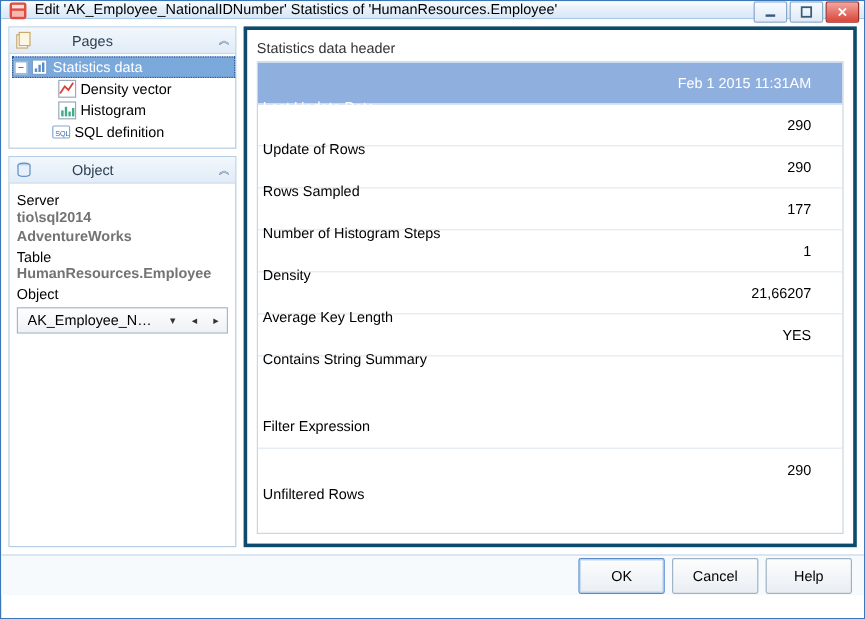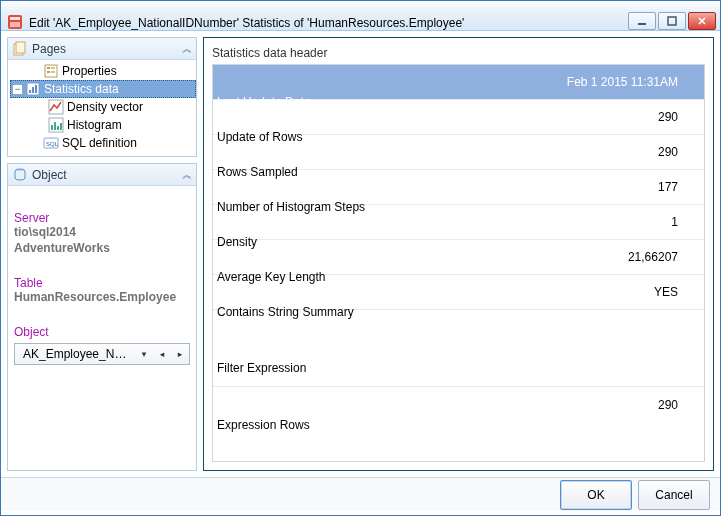--- a/index.html
+++ b/index.html
@@ -7,24 +7,24 @@
     margin: 0; padding: 0;
     font-family: "Segoe UI", Tahoma, sans-serif;
     font-size: 12px;
     background: #fff;
     width: 721px; height: 516px;
     overflow: hidden;
     border: 1px solid #3a77b8;
   }
   
   .titlebar {
-    height: 30px;
+    height: 15px;
     background: linear-gradient(#fdfefe, #e7f1fa 40%, #d8e8f7);
     border-bottom: 1px solid #a7c7e7;
-    display: flex; align-items: flex-end;
+    display: flex; align-items: flex-start;
     padding: 0 4px 0 6px;
   }
   .titlebar .app-icon {
     width: 16px; height: 16px; margin-right: 6px;
     position: relative;
   }
   .titlebar .app-icon svg { width: 16px; height: 16px; }
   .titlebar .title-text {
     flex: 1; color: #000; font-size: 12px;
     white-space: nowrap; overflow: hidden; text-overflow: ellipsis;
@@ -60,20 +60,21 @@
     background: #fff;
   }
   .panel-header {
     height: 22px;
     background: linear-gradient(#f2f7fc, #e1ecf7);
     border-bottom: 1px solid #c7d8ea;
     display: flex; align-items: center;
     padding: 0 4px 0 4px;
     font-size: 12px;
     color: #2c3e50;
+    gap: 28px;
   }
   .panel-header .ph-icon { width:16px; height:16px; margin-right:4px; }
   .panel-header .ph-title { flex:1; }
   .panel-header .ph-chevron { font-size: 10px; color: #5a7a9a; }
   .tree {
     padding: 2px 0 4px 2px;
   }
   .tree-row {
     display: flex; align-items: center;
     height: 18px;
@@ -91,40 +92,40 @@
   .tree-row .ticon { width:16px; height:16px; margin-right:3px; display:inline-flex; align-items:center; justify-content:center;}
   .tree-row.selected {
     background: #7ca9dc;
     color: #fff;
     border: 1px dotted #2a5a9a;
     height: 18px; padding-left:1px;
   }
   .tree-row.indent1 { padding-left: 20px; }
   .tree-row.indent2 { padding-left: 38px; }
   .obj-body { padding: 4px 6px 8px 6px; }
-  .obj-label { color: #a21caf; margin-top: 21px; }
+  .obj-label { color: #000000; margin-top: 3px; }
   .obj-value { font-weight: bold; color:#737373; margin-bottom: 2px; }
   .obj-select {
     margin-top: 4px;
     height: 22px;
     border: 1px solid #a7b7c7;
     background: linear-gradient(#fdfdfd,#eef2f6);
     display:flex; align-items:center; padding: 0 2px 0 4px;
     gap: 4px;
   }
   .obj-select .sel-text { flex:1; white-space:nowrap; overflow:hidden; text-overflow:ellipsis; }
   .obj-select .sel-btn {
     width:14px; height:16px;
     display:flex; align-items:center; justify-content:center;
     font-size:9px; color:#333;
   }
   
   .main {
     flex: 1;
-    border: 1px solid #0c4a6e;
+    border: 3px solid #0c4a6e;
     padding: 8px 8px 8px 8px;
     display: flex; flex-direction: column;
   }
   .section-title { color:#333; margin-bottom: 4px; }
   .grid {
     flex: 1;
     border: 1px solid #c9d6e3;
     background: #fff;
     overflow: hidden;
   }
@@ -210,33 +211,20 @@
         <span class="ph-icon">
           <svg viewBox="0 0 16 16">
               <rect x="2" y="3" width="9" height="11" fill="#fff" stroke="#caa96a"></rect>
               <rect x="4" y="1" width="9" height="11" fill="#fdf6e3" stroke="#caa96a"></rect>
             </svg>
         </span>
         <span class="ph-title">Pages</span>
         <span class="ph-chevron">︽</span>
       </div>
       <div class="tree">
-        <div class="tree-row indent1">
-          <span class="exp blank"></span>
-          <span class="ticon">
-              <svg viewBox="0 0 16 16">
-                <rect x="2" y="2" width="12" height="12" fill="#fff" stroke="#b89a5a"></rect>
-                <rect x="4" y="4" width="3" height="2" fill="#b89a5a"></rect>
-                <rect x="4" y="8" width="3" height="2" fill="#b89a5a"></rect>
-                <rect x="8" y="4" width="4" height="2" fill="#d7c28a"></rect>
-                <rect x="8" y="8" width="4" height="2" fill="#d7c28a"></rect>
-              </svg>
-            </span>
-          <span>Properties</span>
-        </div>
         <div class="tree-row selected" style="margin-left:0;">
           <span class="exp">−</span>
           <span class="ticon">
               <svg viewBox="0 0 16 16">
                 <rect x="2" y="2" width="12" height="12" fill="#fff" stroke="#7aa0c8"></rect>
                 <rect x="4" y="9" width="2" height="3" fill="#5a8dc7"></rect>
                 <rect x="7" y="6" width="2" height="6" fill="#5a8dc7"></rect>
                 <rect x="10" y="4" width="2" height="8" fill="#5a8dc7"></rect>
               </svg>
             </span>
@@ -339,27 +327,30 @@
       </div>
       <div class="grid-row">
         <div class="gname">Contains String Summary</div>
         <div class="gval">YES</div>
       </div>
       <div class="grid-row tall">
         <div class="gname">Filter Expression</div>
         <div class="gval"></div>
       </div>
       <div class="grid-row">
-        <div class="gname">Expression Rows</div>
+        <div class="gname">Unfiltered Rows</div>
         <div class="gval">290</div>
       </div>
     </div>
   </div>
 </div>
 
 <div class="footer">
   <div class="btn default">
       <span>OK</span>
     </div>
   <div class="btn">
       <span>Cancel</span>
     </div>
+  <div class="btn">
+      <span>Help</span>
+    </div>
 </div>
 
 </body></html>

